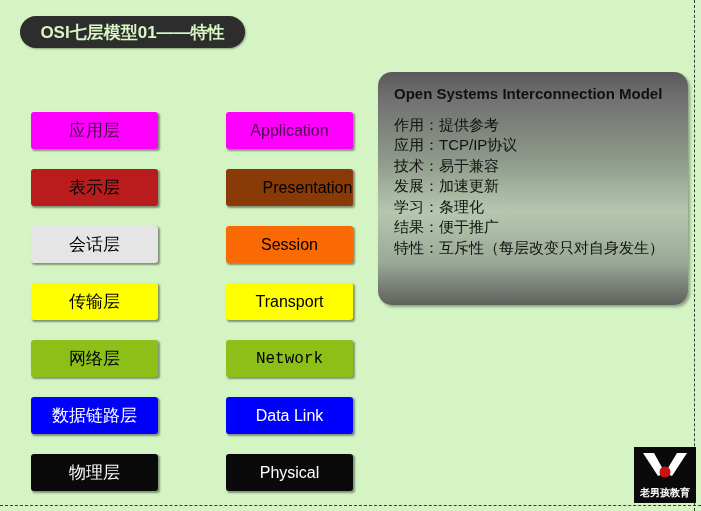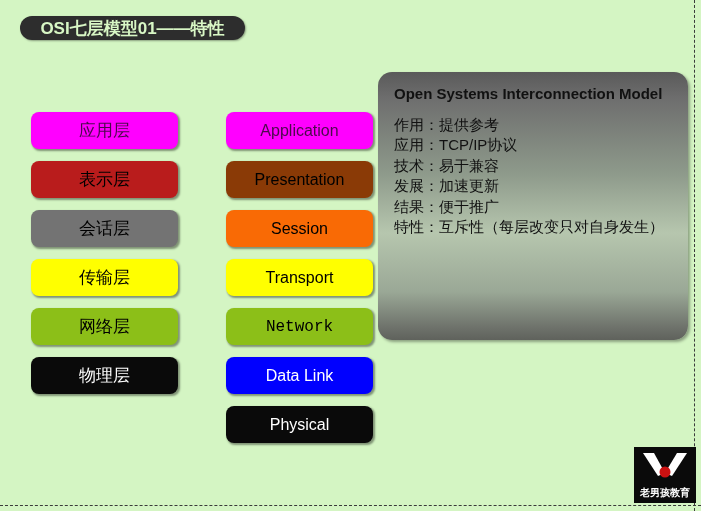--- a/index.html
+++ b/index.html
@@ -38,21 +38,21 @@
     height: 0;
     border-top: 1px dashed #3a3a3a;
   }
 
   
   #title-pill {
     position: absolute;
     left: 20px;
     top: 16px;
     width: 225px;
-    height: 24px;
+    height: 32px;
     background: #2d2d2d;
     border-radius: 16px;
     box-shadow: 1px 1px 2px rgba(0,0,0,0.35);
     display: flex;
     align-items: center;
     justify-content: center;
   }
   #title-pill .title-text {
     color: #d8f7c5;
     font-size: 17px;
@@ -64,45 +64,45 @@
 
   
   .layer-col {
     position: absolute;
     top: 112px;
   }
   #col-cn { left: 31px; width: 135px; }
   #col-en { left: 226px; width: 135px; }
 
   .layer-box {
-    width: 147px;
+    width: 127px;
     height: 37px;
-    margin-bottom: 12px;
-    border-radius: 8px;
+    margin-bottom: 20px;
+    border-radius: 3px;
     display: flex;
     align-items: center;
     justify-content: center;
     box-shadow: 1.5px 1.5px 2px rgba(0,0,0,0.4);
     box-sizing: border-box;
   }
   .layer-box .layer-label {
     font-size: 17px;
     white-space: nowrap;
     line-height: 1;
   }
   .layer-box.cn .layer-label { font-size: 17px; }
   .layer-box.en .layer-label { font-size: 16px; }
 
   
   #info-panel {
     position: absolute;
     left: 378px;
     top: 72px;
     width: 310px;
-    height: 268px;
+    height: 233px;
     border-radius: 14px;
     background: linear-gradient(to bottom,
         #5a5a5a 0%,
         #6e6e6e 10%,
         #8e9a8b 38%,
         #b6c6ae 60%,
         #9aa896 82%,
         #6f736c 95%,
         #5f625c 100%);
     box-shadow: 2px 2px 3px rgba(0,0,0,0.35);
@@ -166,39 +166,42 @@
     <span class="title-text">OSI七层模型01——特性</span>
   </div>
 
   <div class="layer-col" id="col-cn">
       <div class="layer-box cn" style="background: rgb(255, 0, 255);">
         <span class="layer-label" style="color: rgb(75, 10, 75);">应用层</span>
       </div>
       <div class="layer-box cn" style="background: #b91c1c;">
         <span class="layer-label" style="color: rgb(0, 0, 0);">表示层</span>
       </div>
-      <div class="layer-box cn" style="background: #737373;">
+      <div class="layer-box cn" style="background: #e5e5e5;">
         <span class="layer-label" style="color: rgb(0, 0, 0);">会话层</span>
       </div>
       <div class="layer-box cn" style="background: rgb(255, 255, 0);">
         <span class="layer-label" style="color: rgb(0, 0, 0);">传输层</span>
       </div>
       <div class="layer-box cn" style="background: rgb(140, 191, 24);">
         <span class="layer-label" style="color: rgb(0, 0, 0);">网络层</span>
+      </div>
+      <div class="layer-box cn" style="background: rgb(0, 0, 255);">
+        <span class="layer-label" style="color: rgb(255, 255, 255);">数据链路层</span>
       </div>
       <div class="layer-box cn" style="background: rgb(10, 10, 10);">
         <span class="layer-label" style="color: rgb(255, 255, 255);">物理层</span>
       </div>
     </div>
   <div class="layer-col" id="col-en">
       <div class="layer-box en" style="background: rgb(255, 0, 255);">
         <span class="layer-label" style="color: rgb(75, 10, 75);">Application</span>
       </div>
       <div class="layer-box en" style="background: rgb(138, 58, 6);">
-        <span class="layer-label" style="color: rgb(0, 0, 0);">Presentation</span>
+        <span class="layer-label" style="color: rgb(0, 0, 0); padding-left: 36px;">Presentation</span>
       </div>
       <div class="layer-box en" style="background: rgb(249, 106, 5);">
         <span class="layer-label" style="color: rgb(0, 0, 0);">Session</span>
       </div>
       <div class="layer-box en" style="background: rgb(255, 255, 0);">
         <span class="layer-label" style="color: rgb(0, 0, 0);">Transport</span>
       </div>
       <div class="layer-box en" style="background: rgb(140, 191, 24); font-family: Liberation Mono, monospace;">
         <span class="layer-label" style="color: rgb(0, 0, 0);">Network</span>
       </div>
@@ -210,20 +213,21 @@
       </div>
     </div>
 
   <div id="info-panel">
     <div class="panel-title">Open Systems Interconnection Model</div>
     <div id="panel-lines">
         <div class="panel-line">作用：提供参考</div>
         <div class="panel-line">应用：TCP/IP协议</div>
         <div class="panel-line">技术：易于兼容</div>
         <div class="panel-line">发展：加速更新</div>
+        <div class="panel-line">学习：条理化</div>
         <div class="panel-line">结果：便于推广</div>
         <div class="panel-line">特性：互斥性（每层改变只对自身发生）</div>
       </div>
   </div>
 
   <div id="logo">
     <svg class="logo-mark" viewBox="0 0 62 32">
       <polygon points="9,4 20,4 31,24 24,27" fill="#ffffff"></polygon>
       <polygon points="53,4 43,4 31,24 38,27" fill="#ffffff"></polygon>
       <circle cx="31" cy="23" r="5.5" fill="#cc1111"></circle>

